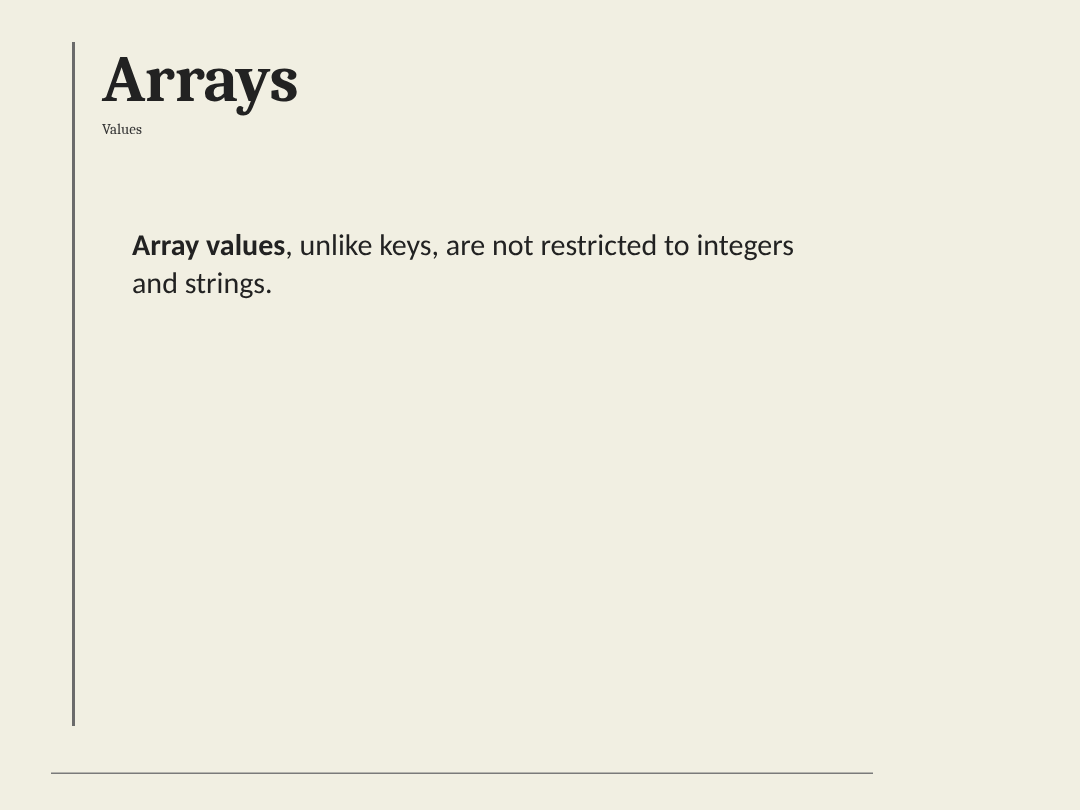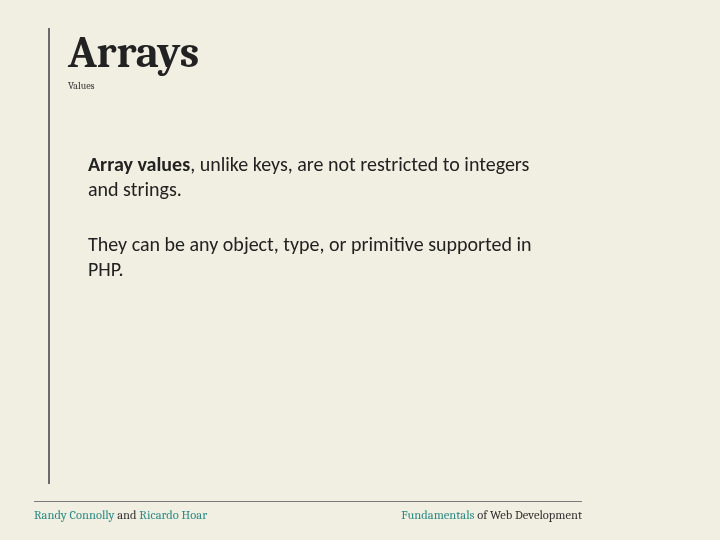--- a/index.html
+++ b/index.html
@@ -81,27 +81,18 @@
 
   <div class="header">
     <div class="title">Arrays</div>
     <div class="subtitle">Values</div>
   </div>
 
   <div class="body">
     <p class="para">
       <span class="bold-lead">Array values</span><span>, unlike keys, are not restricted to integers and strings.</span>
     </p>
-    <p class="para">They can be any object, type, or primitive supported in PHP.</p>
   </div>
 
   <div class="footer">
     <div class="footer-rule"></div>
-    <div class="footer-row">
-      <div>
-        <span class="teal">Randy Connolly</span><span> and </span><span class="teal">Ricardo Hoar</span>
-      </div>
-      <div>
-        <span class="teal">Fundamentals</span><span> of Web Development</span>
-      </div>
-    </div>
   </div>
 </div>
 
 </body></html>

